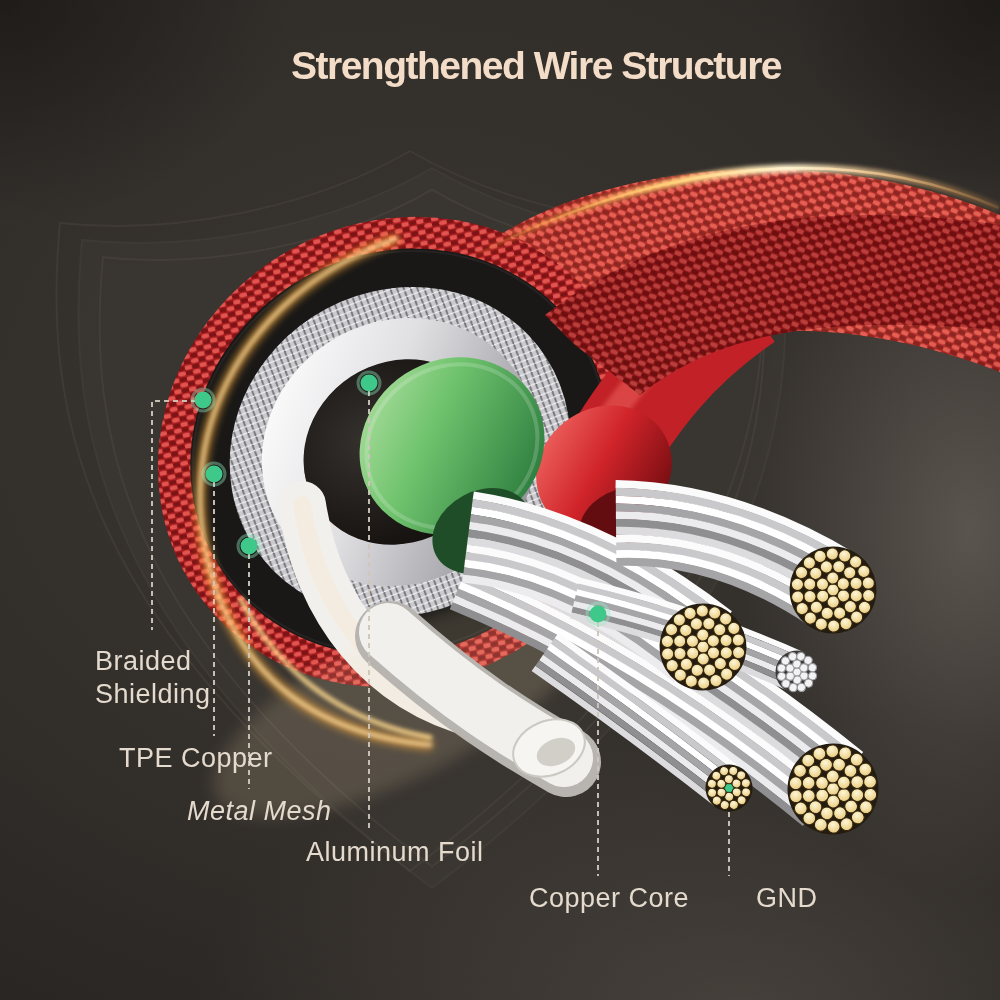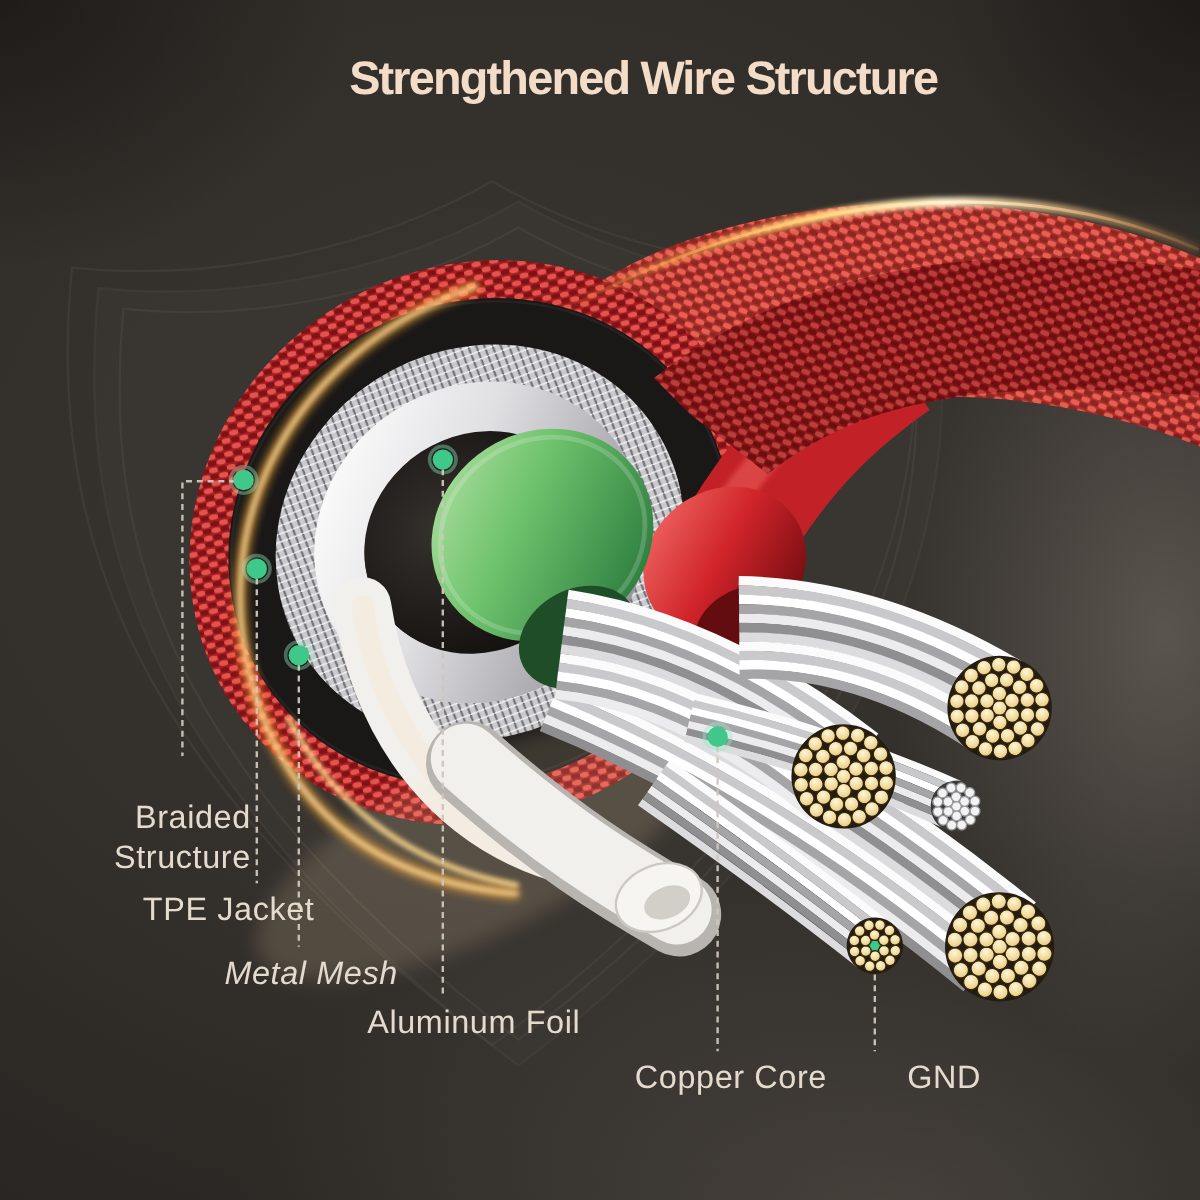--- a/index.html
+++ b/index.html
@@ -17,21 +17,21 @@
   .title{
     position:absolute;top:44px;left:0;width:100%;margin:0;text-align:center;
     font-size:39px;font-weight:bold;letter-spacing:-1.5px;
     color:var(--title-text,#f3ddc8);
     padding-left:36px;
   }
   .label{
     position:absolute;font-size:27px;letter-spacing:.5px;line-height:33px;
     color:var(--label-text,#e4dacd);white-space:nowrap;
   }
-  .lbl-braided{left:95px;top:665px;text-align:right;}
+  .lbl-braided{left:95px;top:645px;}
   .lbl-tpe{left:119px;top:742px;}
   .lbl-mesh{left:187px;top:795px;font-style:italic;}
   .lbl-foil{left:306px;top:836px;}
   .lbl-copper{left:529px;top:882px;}
   .lbl-gnd{left:756px;top:882px;}
   .leader{fill:none;stroke:var(--leader-line,#cfc6ba);stroke-width:2;stroke-dasharray:5 4;opacity:.95;}
 </style>
 </head>
 <body>
 
@@ -416,21 +416,21 @@
           <circle cx="598" cy="614" r="11" fill="none" stroke="rgba(150,235,195,0.4)" stroke-width="3"></circle>
           <circle cx="598" cy="614" r="8.5" fill="#3ec98a"></circle>
         </g>
       </g>
 </svg>
 
 <h1 class="title">Strengthened Wire Structure</h1>
 
 <div class="label lbl-braided">
   <div>Braided</div>
-  <div>Structure</div>
+  <div>Shielding</div>
 </div>
-<div class="label lbl-tpe">TPE Jacket</div>
+<div class="label lbl-tpe">TPE Copper</div>
 <div class="label lbl-mesh">Metal Mesh</div>
 <div class="label lbl-foil">Aluminum Foil</div>
 <div class="label lbl-copper">Copper Core</div>
 <div class="label lbl-gnd">GND</div>
 
 </div>
 
 </body></html>

